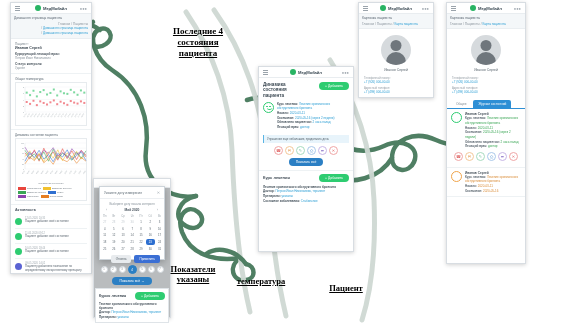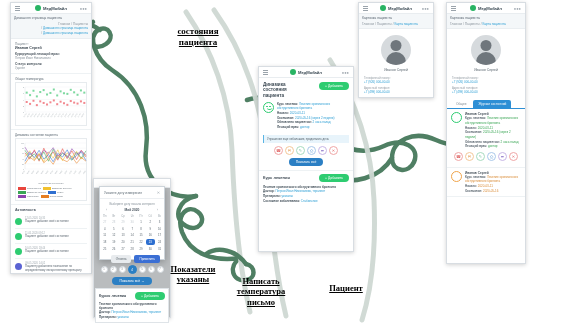--- a/index.html
+++ b/index.html
@@ -671,29 +671,28 @@
                 <span style="display:block"><b style="color:#5b666f">Окончание:</b> 2020-05-16</span>
           </span>
         </span>
       </div>
 
     </div>
       </div>
   </div>
 
   <div class="anno" style="left:146px; top:26px; width:104px; font-size:9px;" id="anno0">
+      <span style="display:block">Последние  4</span>
       <span style="display:block">состояния</span>
       <span style="display:block">пациента</span>
     </div>
   <div class="anno" style="left:160px; top:264px; width:66px; font-size:8.5px;" id="anno1">
       <span style="display:block">Показатели</span>
       <span style="display:block">указаны</span>
     </div>
   <div class="anno" style="left:222px; top:276px; width:78px; font-size:8.5px;" id="anno2">
-      <span style="display:block">Написать</span>
       <span style="display:block">температура</span>
-      <span style="display:block">письмо</span>
     </div>
   <div class="anno" style="left:318px; top:283px; width:56px; font-size:8.5px;" id="anno3">
       <span style="display:block">Пациент</span>
     </div>
 
 </div>
 
 </body></html>

